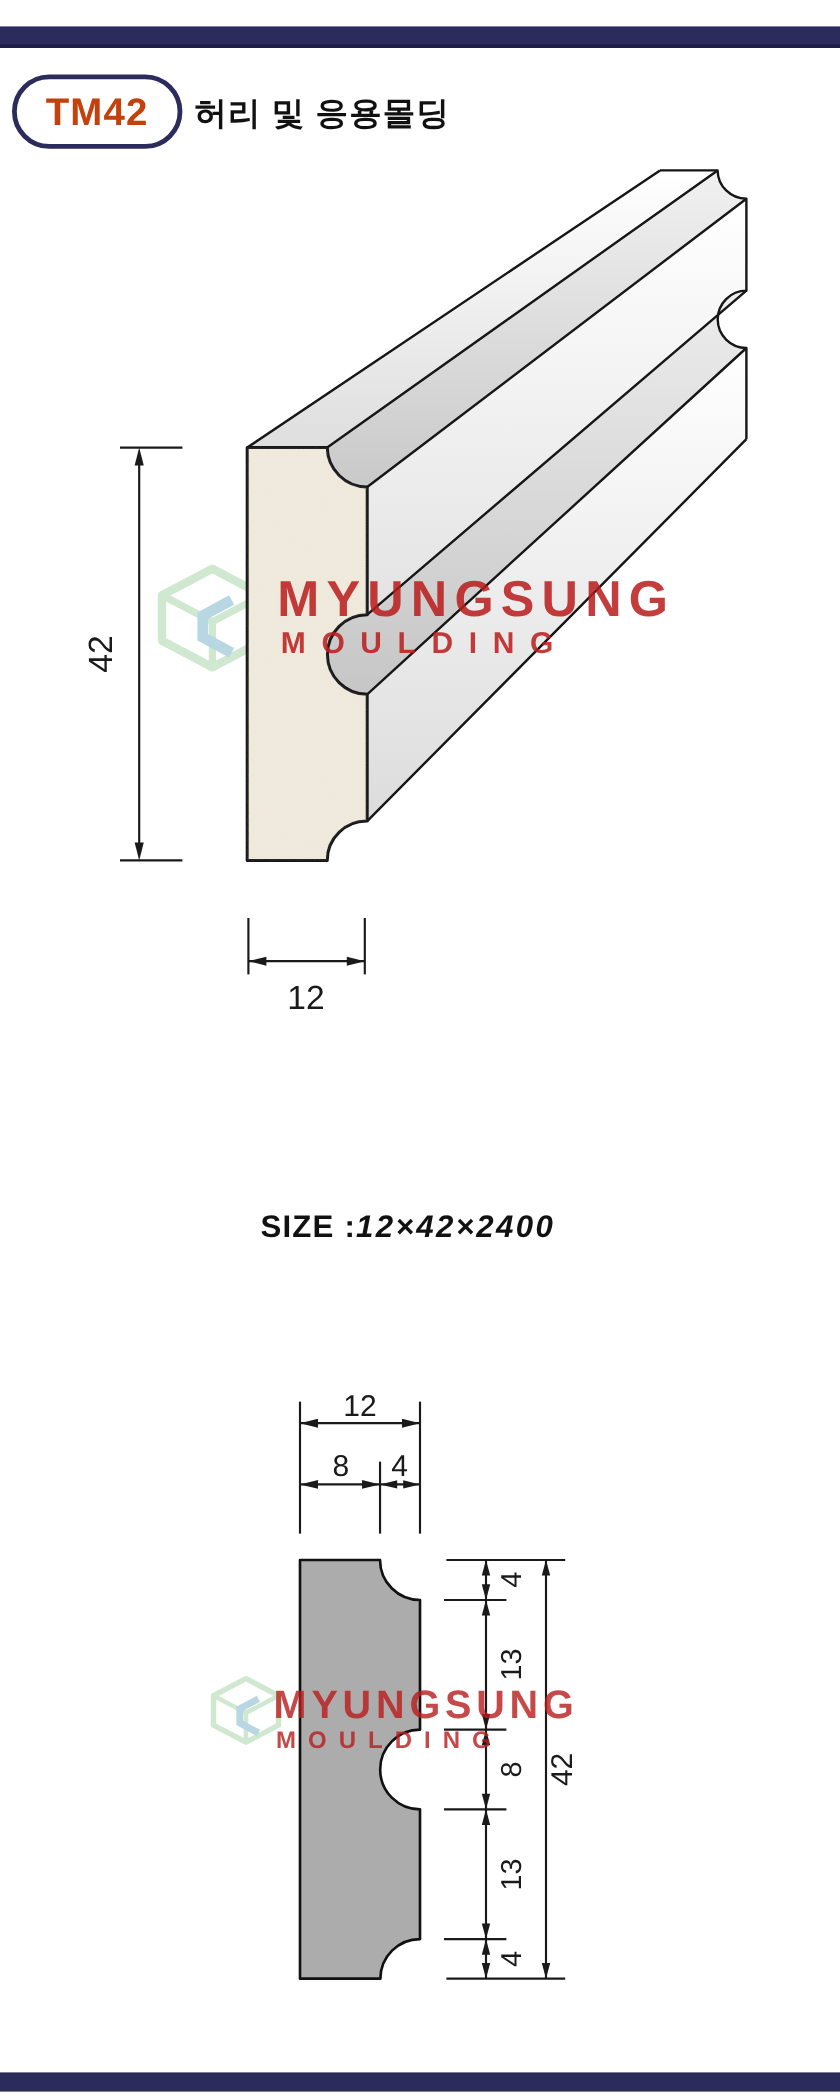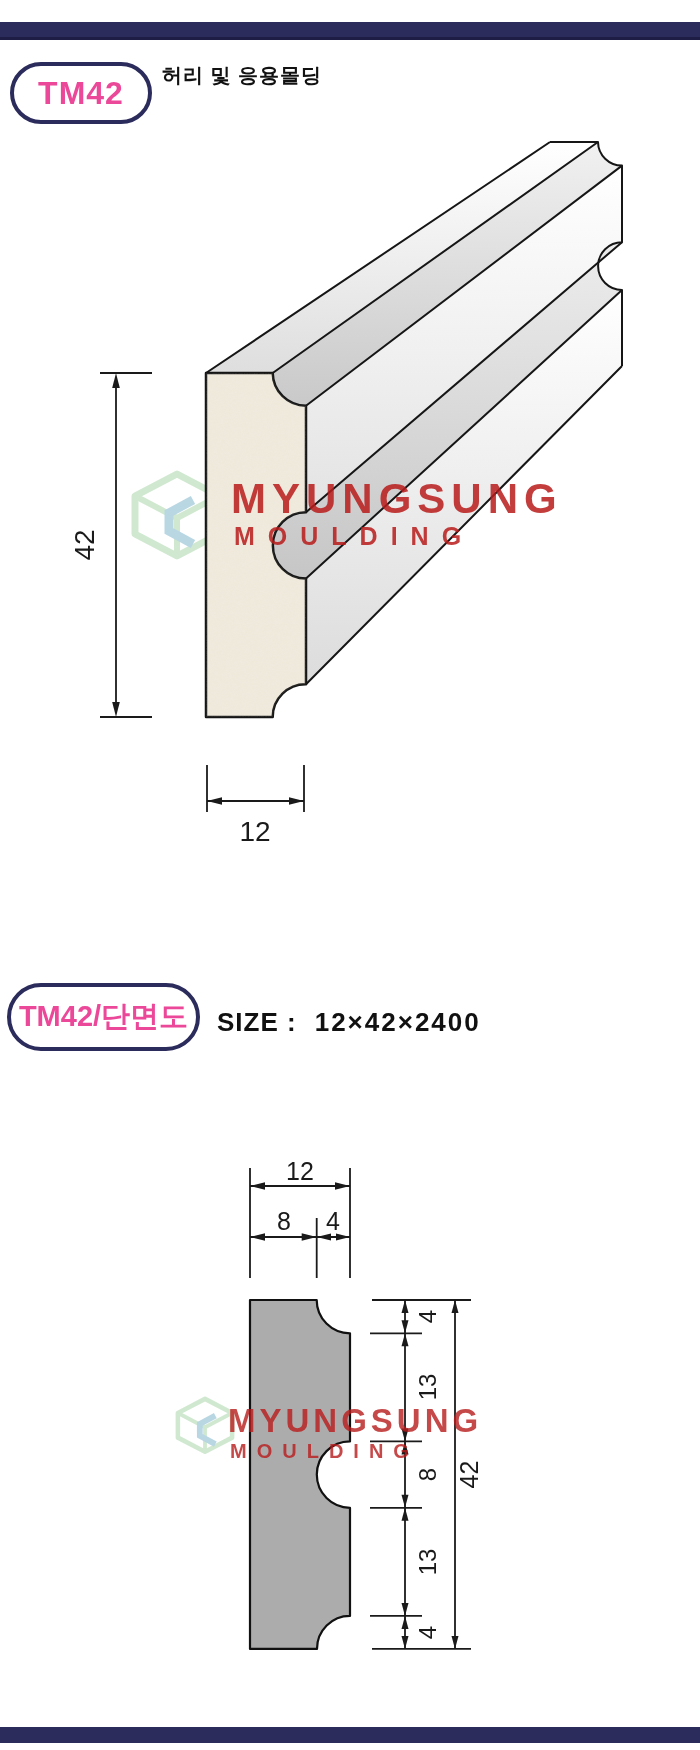--- a/index.html
+++ b/index.html
@@ -8,32 +8,32 @@
     font-family:"Liberation Sans",sans-serif;background:#ffffff;
   }
   
   .hbar{position:absolute;left:0;width:700px;background:#2b2b5c;}
   #topbar{top:22px;height:15px;border-bottom:3px solid #1d1d45;}
   #footbar{top:1727px;height:16px;}
   
   .pill{
     position:absolute;box-sizing:border-box;border:4px solid #2b2b5c;
     display:flex;align-items:center;justify-content:center;
-    color:#ec4899;font-weight:bold;background:#ffffff;
+    color:#c2410c;font-weight:bold;background:#ffffff;
   }
   #badge1{left:10px;top:62px;width:142px;height:62px;border-radius:31px;font-size:32px;letter-spacing:1px;}
   #badge2{left:7px;top:983px;width:193px;height:68px;border-radius:34px;font-size:29px;letter-spacing:0px;}
   
   #title1{
-    position:absolute;left:162px;top:62px;font-size:20px;font-weight:bold;color:#111111;letter-spacing:1px;
+    position:absolute;left:162px;top:76px;font-size:27px;font-weight:bold;color:#111111;letter-spacing:1px;
   }
   #sizeline{
     position:absolute;left:217px;top:1007px;font-size:26px;font-weight:bold;color:#111111;letter-spacing:1px;
   }
-  #sizeline .val{margin-left:18px;letter-spacing:2px;}
+  #sizeline .val{letter-spacing:2px;font-style:italic;}
   
   .wm-logo{position:absolute;z-index:0;opacity:0.55;}
   .wm-text{position:absolute;z-index:3;color:#b91c1c;opacity:0.85;line-height:1;}
   #wm1-text{left:231px;top:478px;}
   #wm1-text .l1{font-size:42px;font-weight:bold;letter-spacing:6px;}
   #wm1-text .l2{font-size:25px;font-weight:bold;letter-spacing:13px;margin-top:4px;margin-left:3px;}
   #wm2-text{left:228px;top:1404px;opacity:0.8;}
   #wm2-text .l1{font-size:33px;font-weight:bold;letter-spacing:4px;}
   #wm2-text .l2{font-size:20px;font-weight:bold;letter-spacing:10px;margin-top:4px;margin-left:2px;}
   
@@ -122,23 +122,20 @@
       <polygon points="304,801 289,797.3 289,804.7" fill="#1a1a1a" stroke="none"></polygon>
     </g>
     <text x="255" y="841" font-size="28" text-anchor="middle" stroke="none">12</text>
   </svg>
 
   <div id="wm1-text" class="wm-text">
     <div class="l1">MYUNGSUNG</div>
     <div class="l2">MOULDING</div>
   </div>
 
-  <div id="badge2" class="pill">
-    <span>TM42/단면도</span>
-  </div>
   <div id="sizeline">
     <span>SIZE :</span><span class="val">12×42×2400</span>
   </div>
 
   <svg class="wm-logo" style="left:174px;top:1390px;" width="62" height="72" viewBox="0 0 96 96">
     <path d="M48,6 L90,28 L90,66 L48,88 L6,66 L6,28 Z" fill="none" stroke="#abd6ab" stroke-width="7" stroke-linejoin="round"></path>
     <path d="M6,28 L48,50 L90,28 M48,50 L48,88" fill="none" stroke="#abd6ab" stroke-width="6"></path>
     <path d="M64,32 L40,45 L40,63 L64,76" fill="none" stroke="#7fb7cd" stroke-width="9"></path>
   </svg>
 

